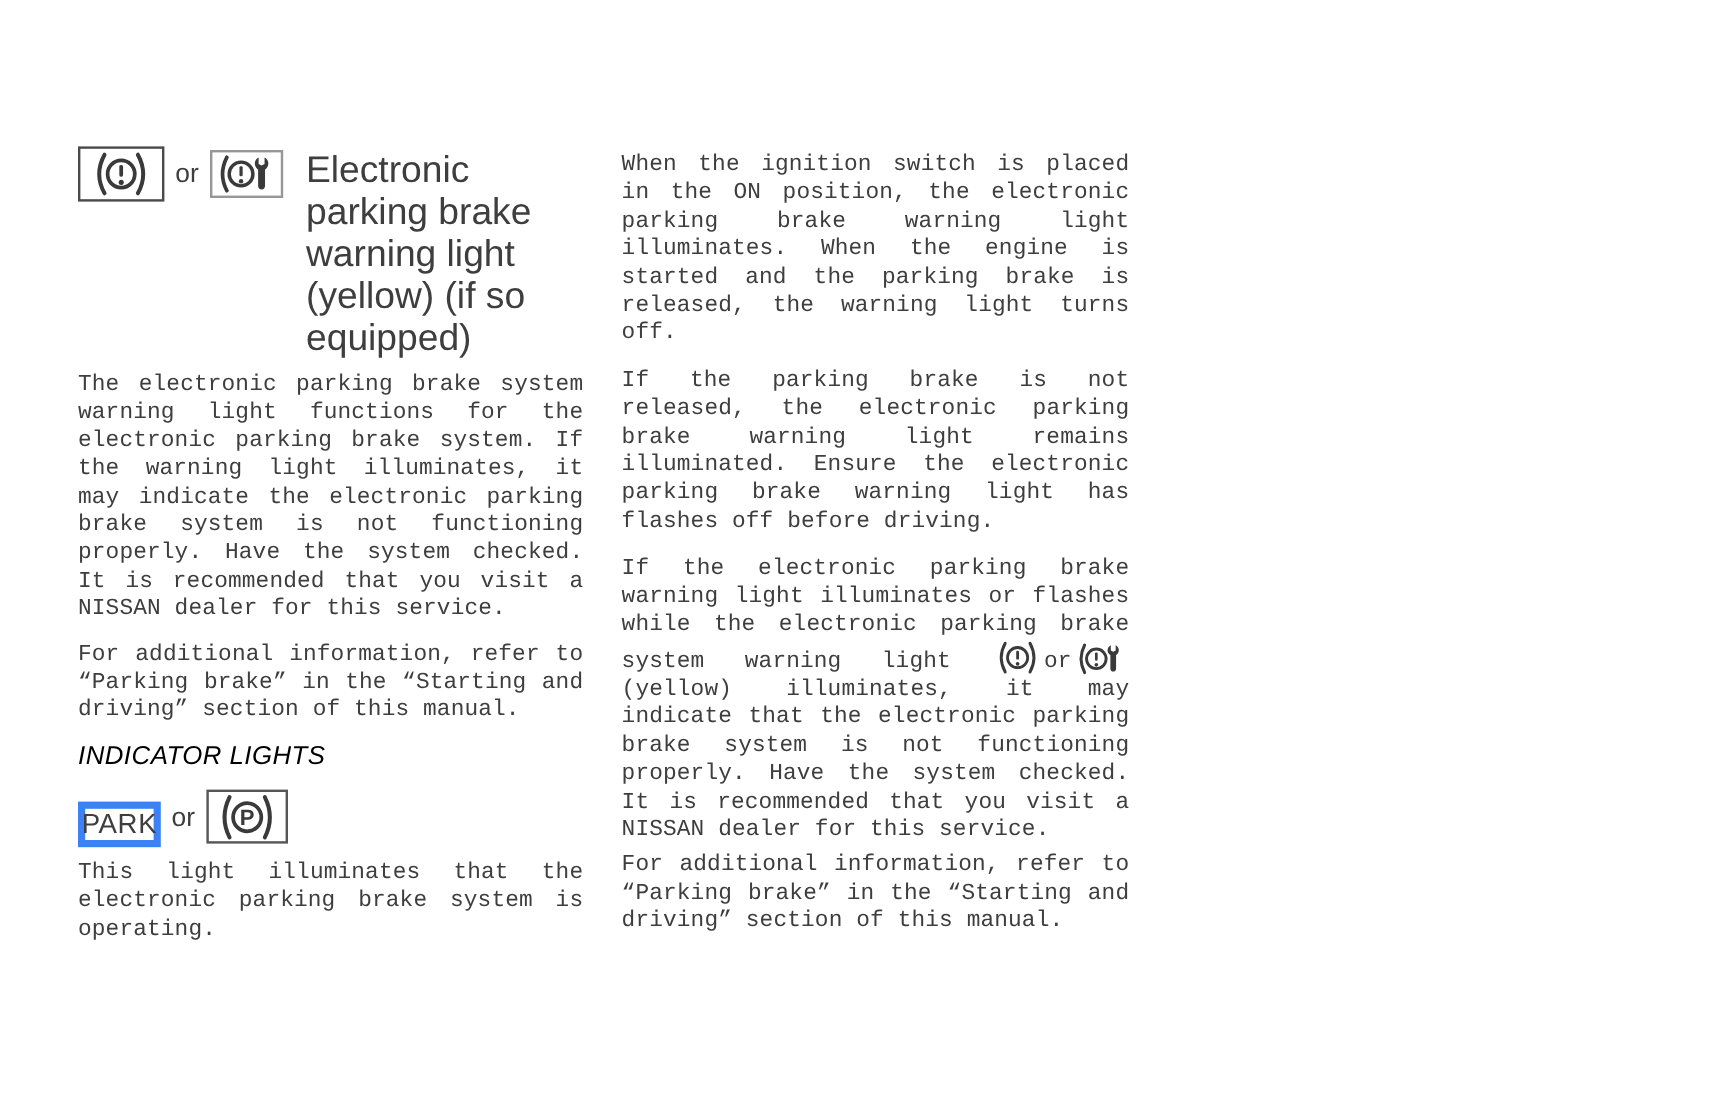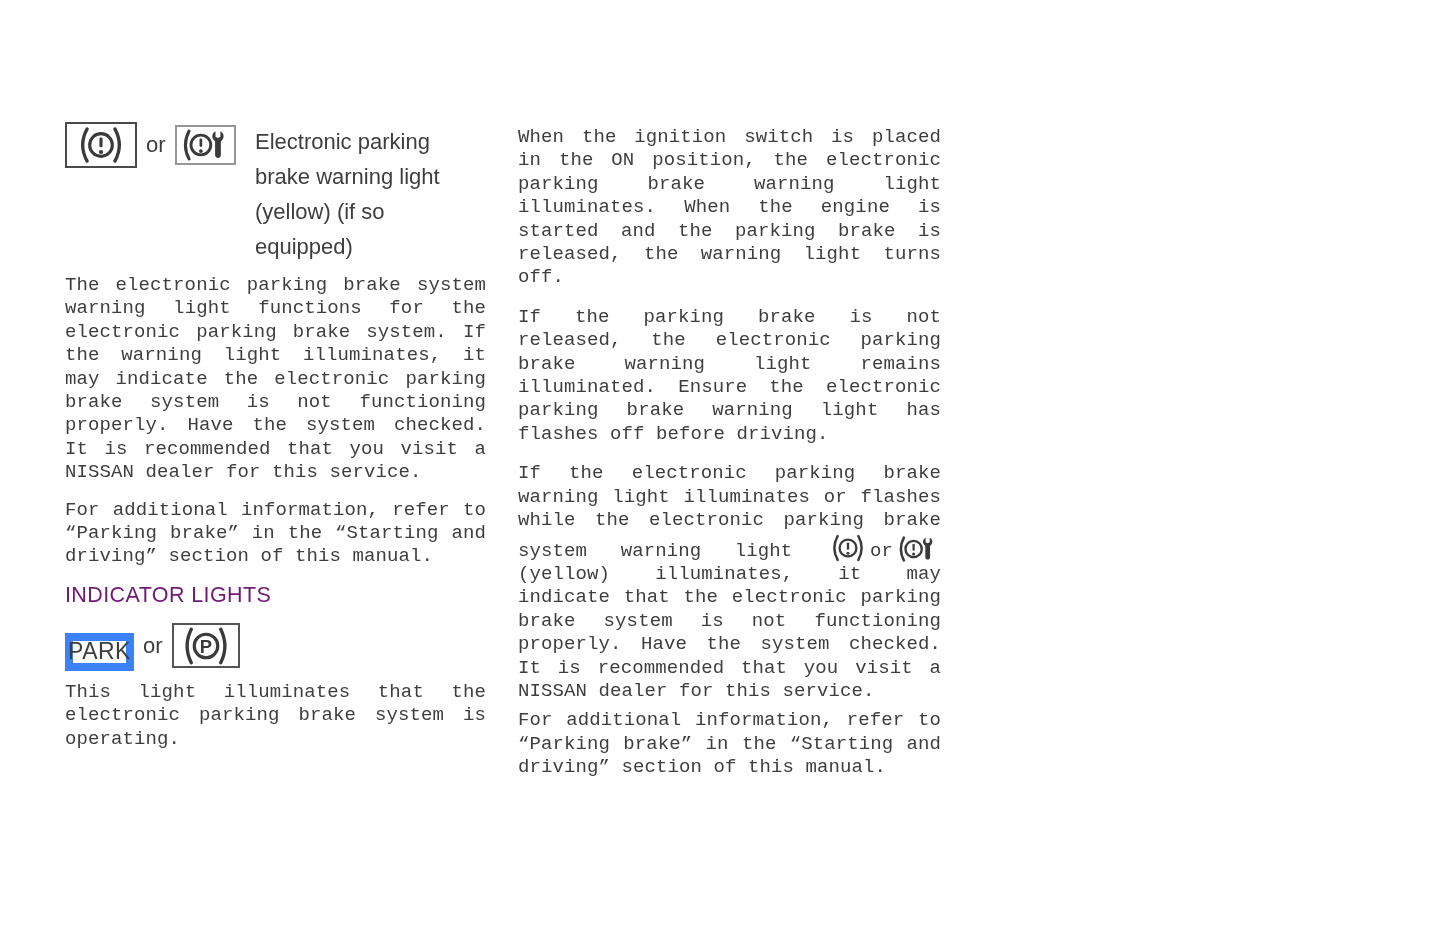--- a/index.html
+++ b/index.html
@@ -24,43 +24,44 @@
     hyphens: manual;
     font-family: Liberation Mono, monospace;
   }
   .col-right p.body { margin-bottom: 16px; }
   .col-right p.body.tight { margin-bottom: 6px; }
 
   .icon-row { display: flex; align-items: flex-start; margin-bottom: 10px; }
   .icon-group { display: flex; align-items: center; flex: 0 0 190px; }
   .icon-group .or-label { font-size: 22px; margin: 0 9px; color: #3e3e3e; }
   .caption {
-    font-size: 22px;
+    font-size: 31px;
     line-height: 35px;
     width: 231px;
     margin-top: 2px;
     margin-left: auto;
   }
 
   .iconbox {
     display: inline-flex; align-items: center; justify-content: center;
     background: #fff; flex: 0 0 auto;
   }
   .box-warning  { width: 72px; height: 46px; border: 2px solid #4a4a4a; }
   .box-service  { width: 61px; height: 40px; border: 2px solid #979797; }
-  .box-park     { width: 69px; height: 38px; border: 8px solid #3b82f6; margin-top: 12px; }
+  .box-park     { width: 69px; height: 38px; border: 6px solid #3b82f6; margin-top: 12px; }
   .box-pbrake   { width: 68px; height: 45px; border: 2px solid #555555; }
   .park-text { font-size: 23px; color: #3e3e3e; letter-spacing: 0.5px; }
 
   h2.section-heading {
     font-size: 21.5px;
     font-weight: 400;
     letter-spacing: 0.4px;
     margin: 9px 0 13px 0;
-    color: #701a75;
+    color: #000000;
+    font-style: italic;
   }
 
   .inline-icon { display: inline-block; vertical-align: -7px; margin: 0 3px; }
 </style>
 </head>
 <body>
 
 <div class="page">
 
   <div class="col-left">

